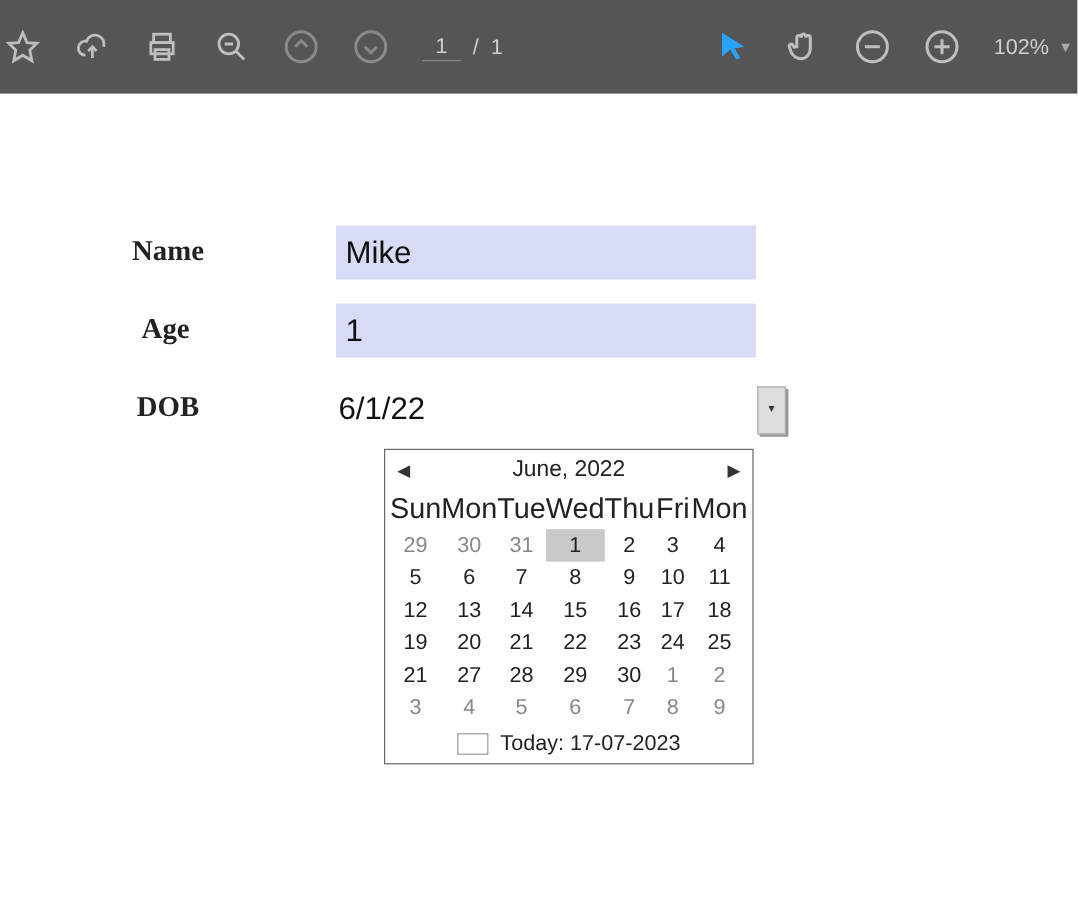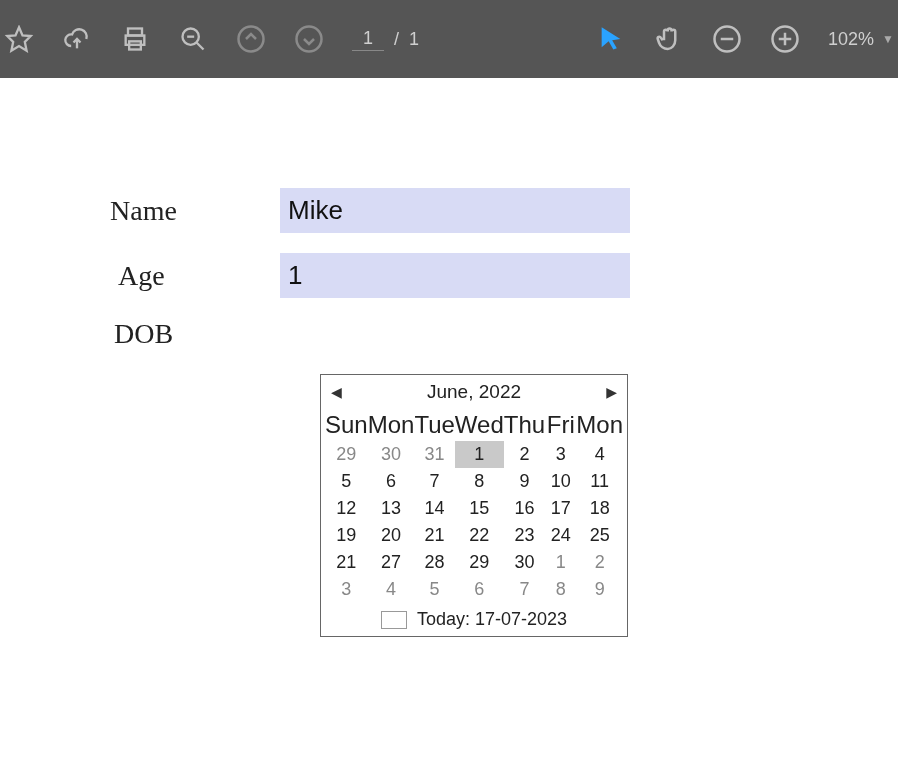--- a/index.html
+++ b/index.html
@@ -65,22 +65,23 @@
     padding: 110px 0 0 110px;
     position: relative;
   }
   .row {
     display: flex;
     align-items: center;
     margin-bottom: 20px;
   }
   .label {
     width: 170px;
-    font-size: 28px;
+    font-size: 24px;
     color: #222;
+    font-weight: bold;
   }
   .textfield {
     background: #d8dbf5;
     border: none;
     height: 45px;
     width: 350px;
     font-size: 26px;
     font-family: Arial, sans-serif;
     padding: 0 8px;
     outline: none;
@@ -259,20 +260,24 @@
   <div class="row">
     <div class="label">Name</div>
     <input class="textfield" value="Mike" style="">
   </div>
   <div class="row">
     <div class="label" style="padding-left:8px">Age</div>
     <input class="textfield" value="1" style="">
   </div>
   <div class="row dob-row">
     <div class="label" style="padding-left:4px">DOB</div>
+    <div class="dob-wrap">
+      <input class="dob-field" value="6/1/22" style="">
+      <div class="dob-btn">▾</div>
+    </div>
   </div>
 
   <div class="calendar">
     <div class="cal-header">
       <span class="cal-nav">◀</span>
       <span>June, 2022</span>
       <span class="cal-nav">▶</span>
     </div>
     <div class="cal-grid" id="cal-grid">
         <div class="dow">Sun</div>

